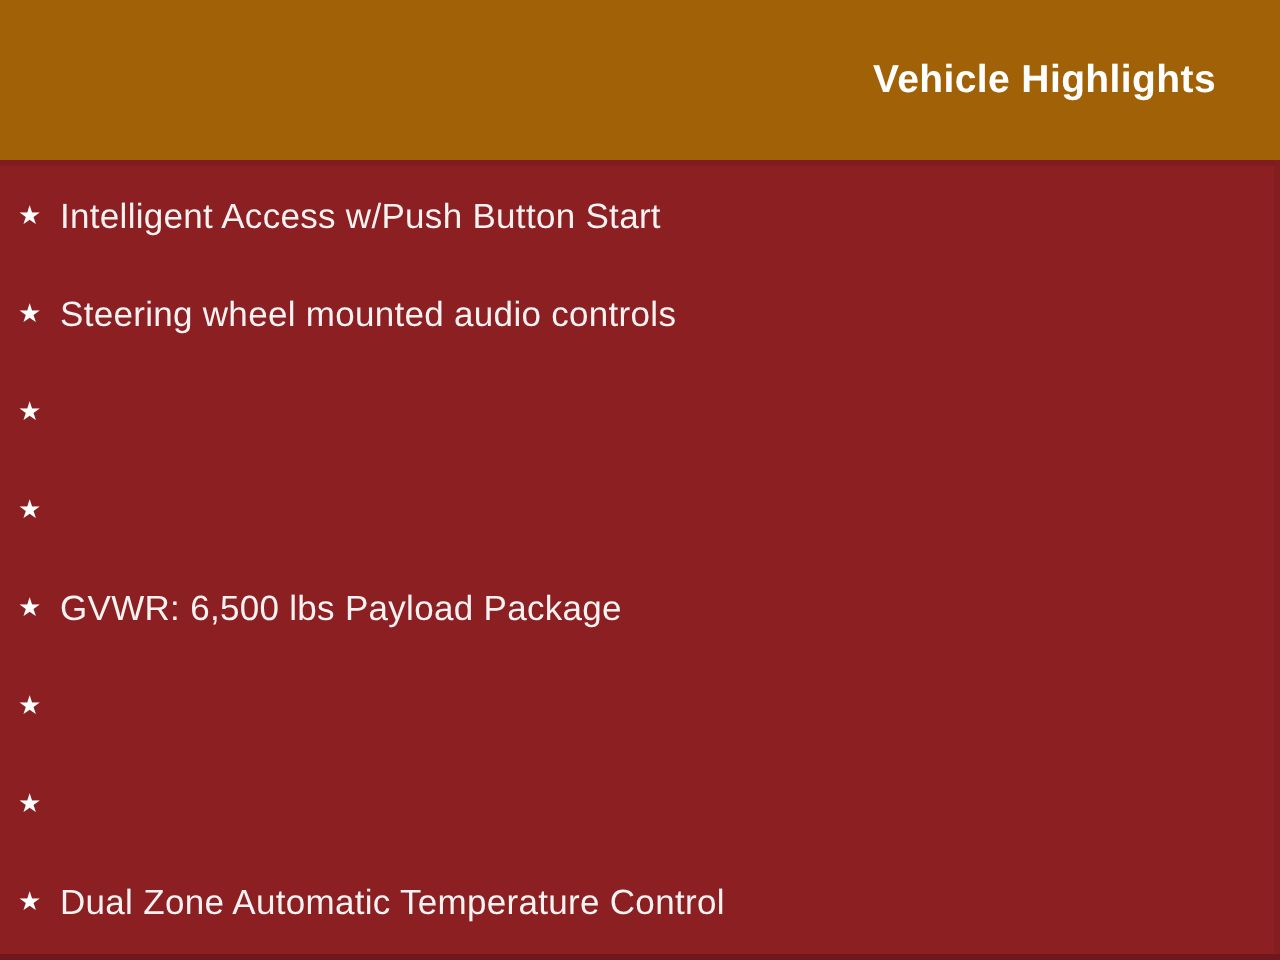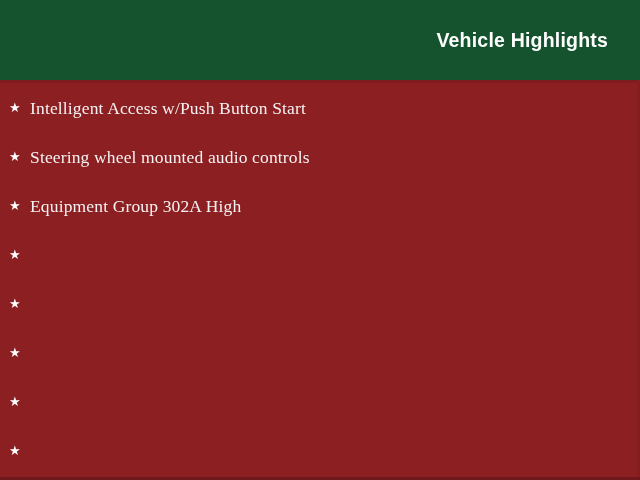--- a/index.html
+++ b/index.html
@@ -21,21 +21,21 @@
     overflow: hidden;
     background: #8b1f22;
   }
   
   .header {
     position: absolute;
     top: 0;
     left: 0;
     width: 640px;
     height: 80px;
-    background: #14532d;
+    background: #a16207;
     box-sizing: border-box;
   }
   .header-title {
     position: absolute;
     right: 32px;
     top: 27px;
     font-size: 19.5px;
     font-weight: bold;
     color: #ffffff;
     letter-spacing: 0.2px;
@@ -104,21 +104,20 @@
     font-size: 13px;
     line-height: 1;
     color: #ffffff;
   }
   .item-label {
     font-size: 17.5px;
     line-height: 22px;
     color: #f6f2f2;
     letter-spacing: 0.15px;
     white-space: nowrap;
-    font-family: Liberation Serif, serif;
   }
 </style>
 </head>
 <body>
 
 <div class="slide">
 
   <div class="header">
     <div class="header-title">Vehicle Highlights</div>
   </div>
@@ -131,35 +130,36 @@
       <li class="highlight-item">
         <span class="bullet-star">★</span>
         <span class="item-label">Intelligent Access w/Push Button Start</span>
       </li>
       <li class="highlight-item">
         <span class="bullet-star">★</span>
         <span class="item-label">Steering wheel mounted audio controls</span>
       </li>
       <li class="highlight-item">
         <span class="bullet-star">★</span>
-        <span class="item-label">Equipment Group 302A High</span>
+      </li>
+      <li class="highlight-item">
+        <span class="bullet-star">★</span>
+      </li>
+      <li class="highlight-item">
+        <span class="bullet-star">★</span>
+        <span class="item-label">GVWR: 6,500 lbs Payload Package</span>
       </li>
       <li class="highlight-item">
         <span class="bullet-star">★</span>
       </li>
       <li class="highlight-item">
         <span class="bullet-star">★</span>
       </li>
       <li class="highlight-item">
         <span class="bullet-star">★</span>
-      </li>
-      <li class="highlight-item">
-        <span class="bullet-star">★</span>
-      </li>
-      <li class="highlight-item">
-        <span class="bullet-star">★</span>
+        <span class="item-label">Dual Zone Automatic Temperature Control</span>
       </li>
     </ul>
 
     <div class="bottom-shade"></div>
   </div>
 
 </div>
 
 </body></html>

